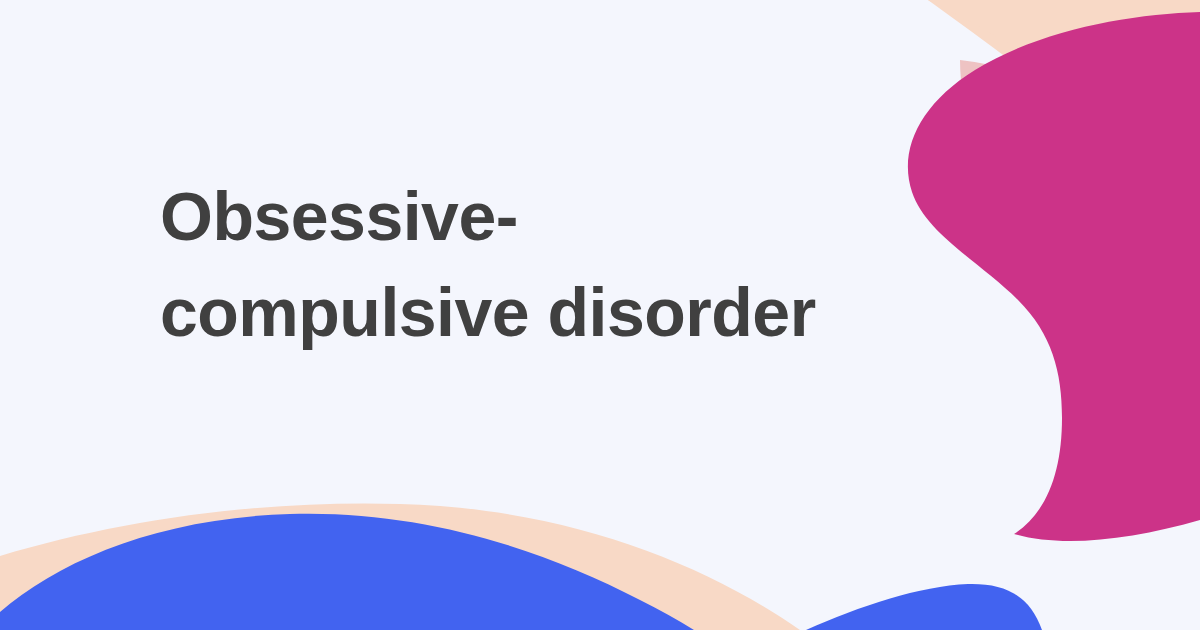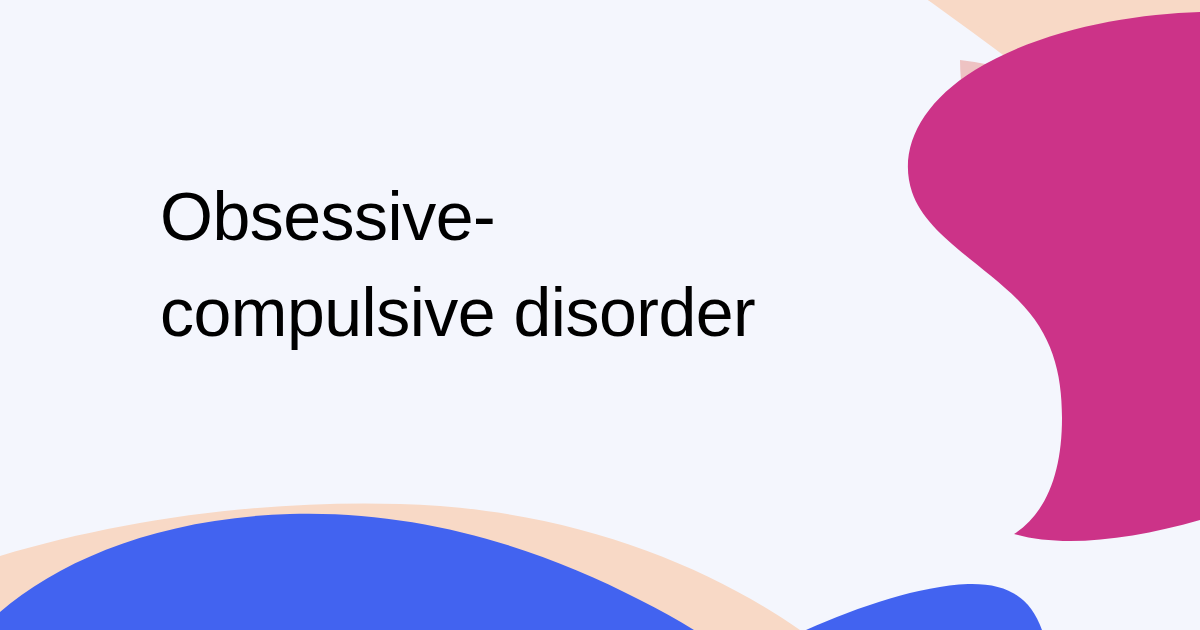--- a/index.html
+++ b/index.html
@@ -32,23 +32,23 @@
     left: 160px;
     top: 168px;
     width: 760px;
     z-index: 5;
   }
   #title-text {
     margin: 0;
     font-family: "Liberation Sans", sans-serif;
     font-size: 68px;
     line-height: 96px;
-    font-weight: 400;
+    font-weight: 700;
     letter-spacing: -0.5px;
-    color: #000000;
+    color: #404040;
     white-space: pre-line;
   }
 </style>
 </head>
 <body>
 
 <div id="card">
 
   <svg id="bg-art" viewBox="0 0 1200 630" preserveAspectRatio="none" xmlns="http://www.w3.org/2000/svg">
 

